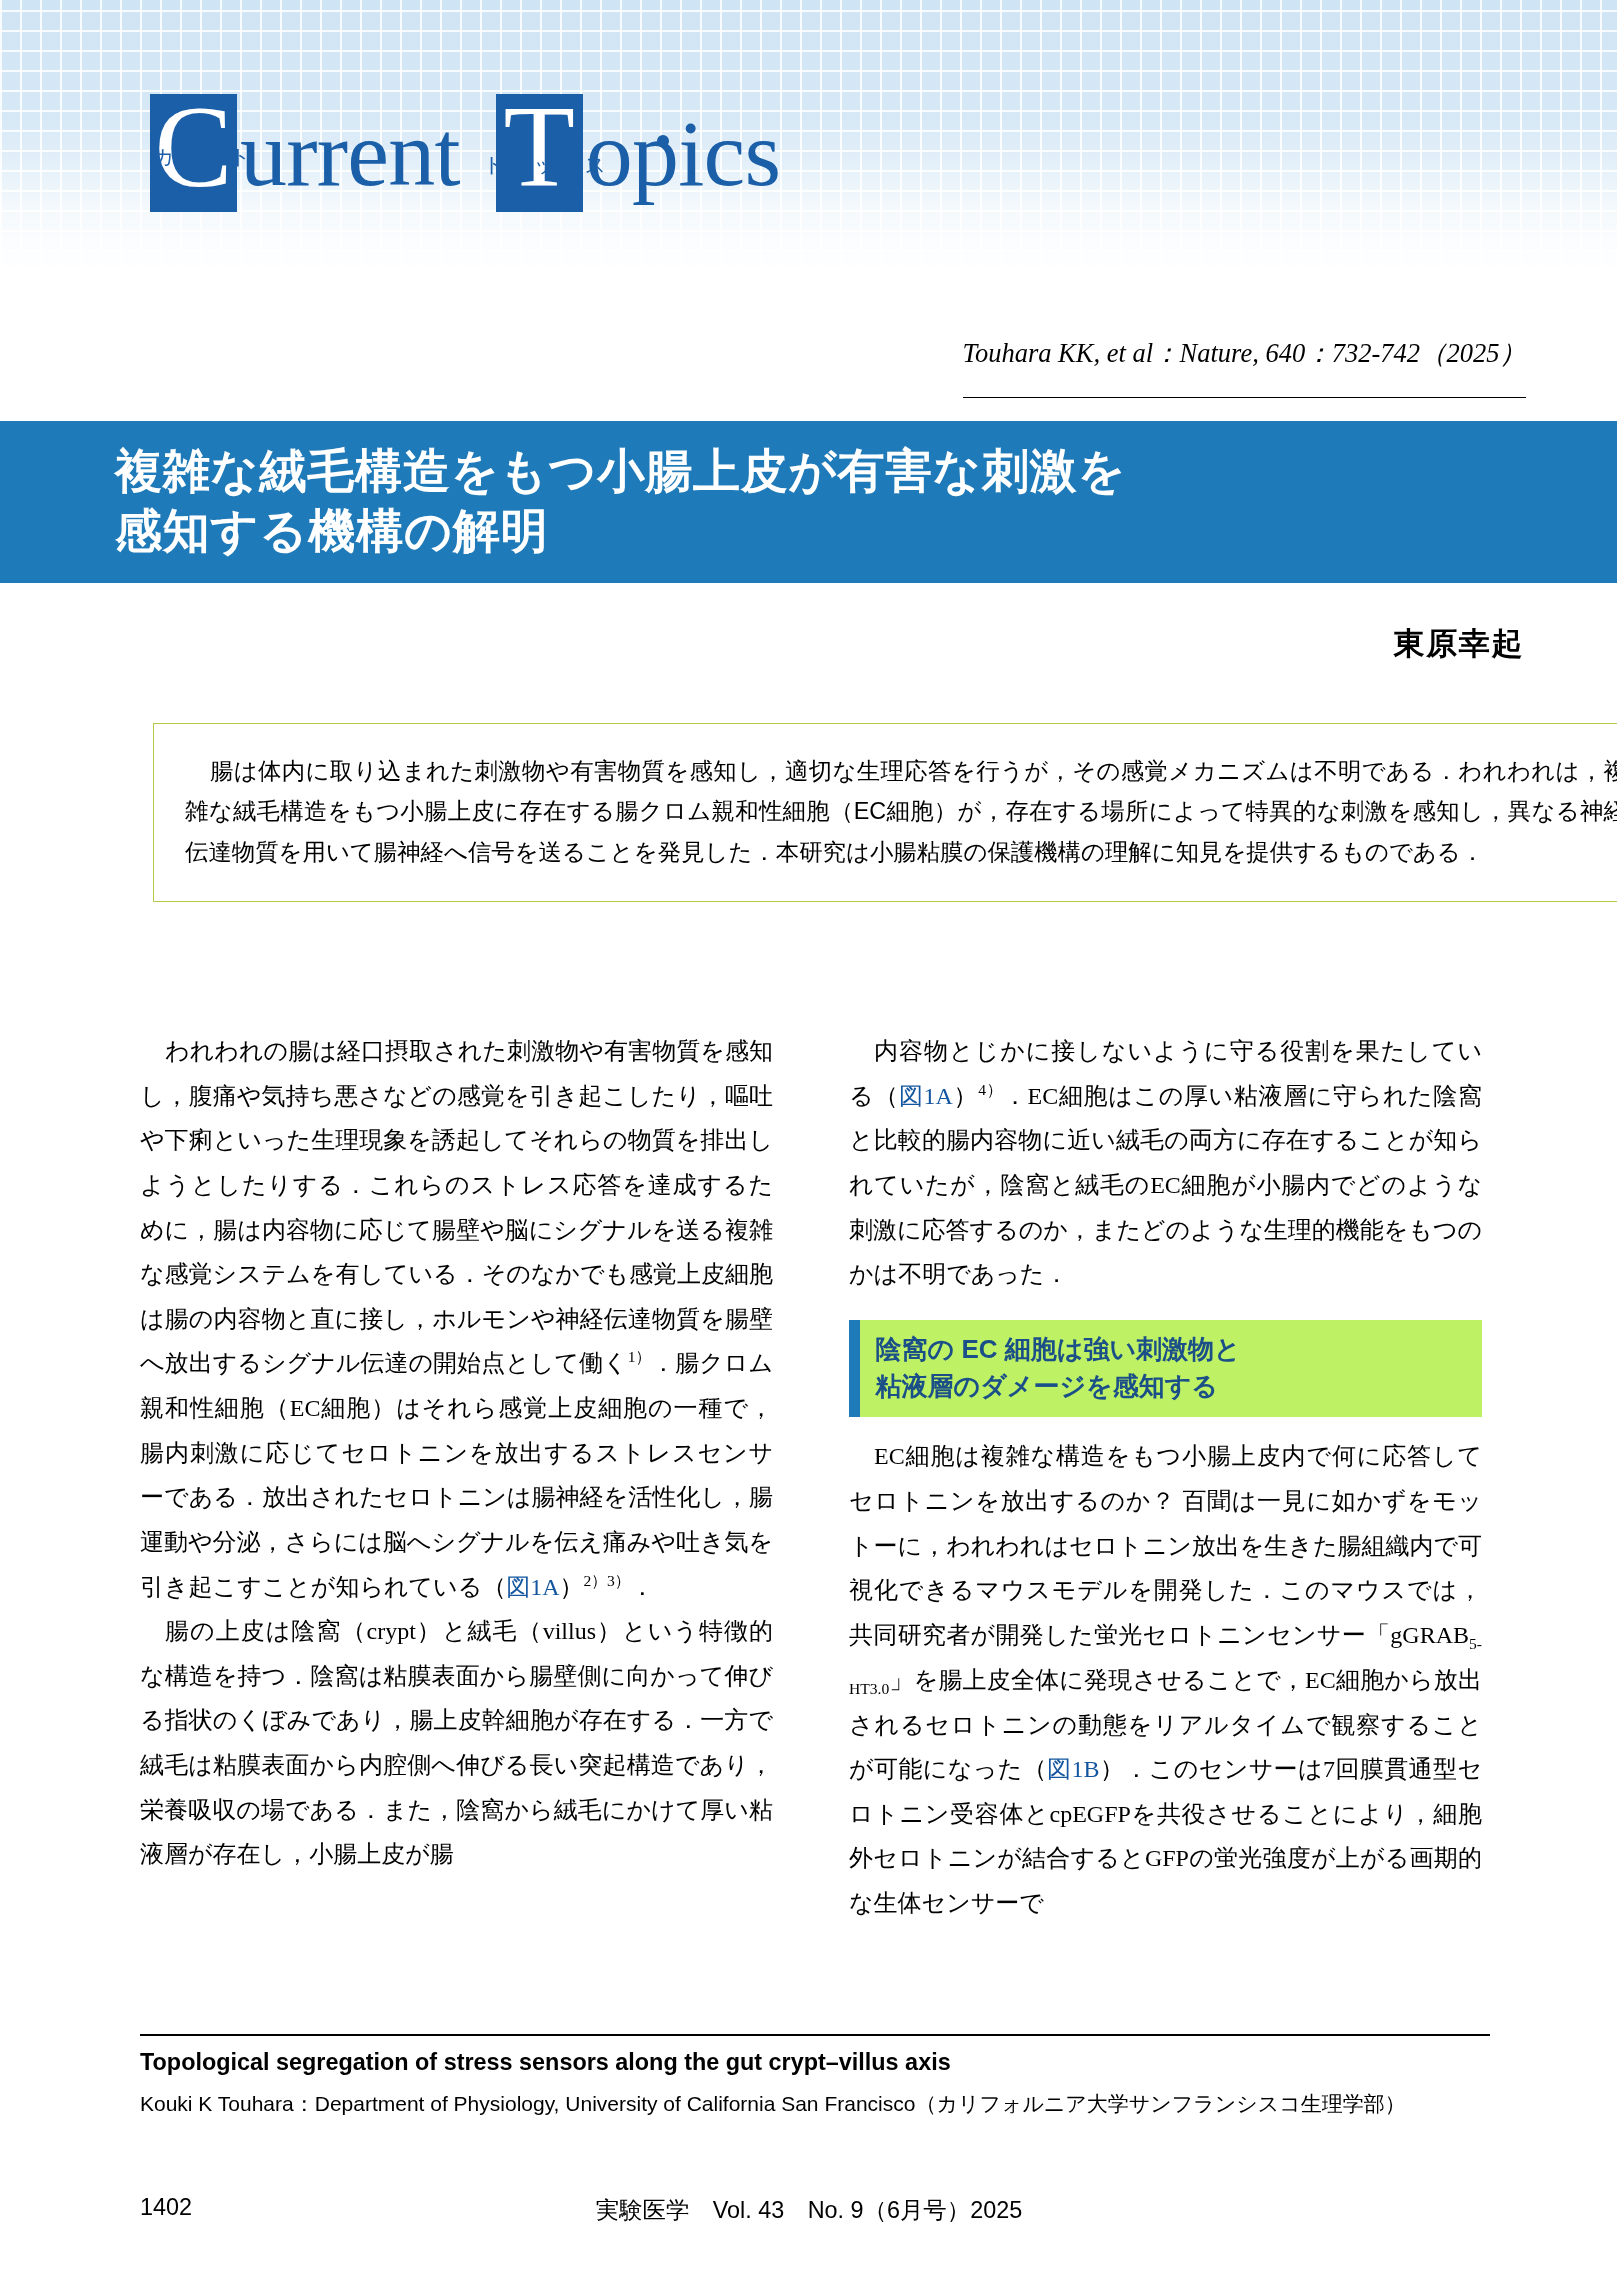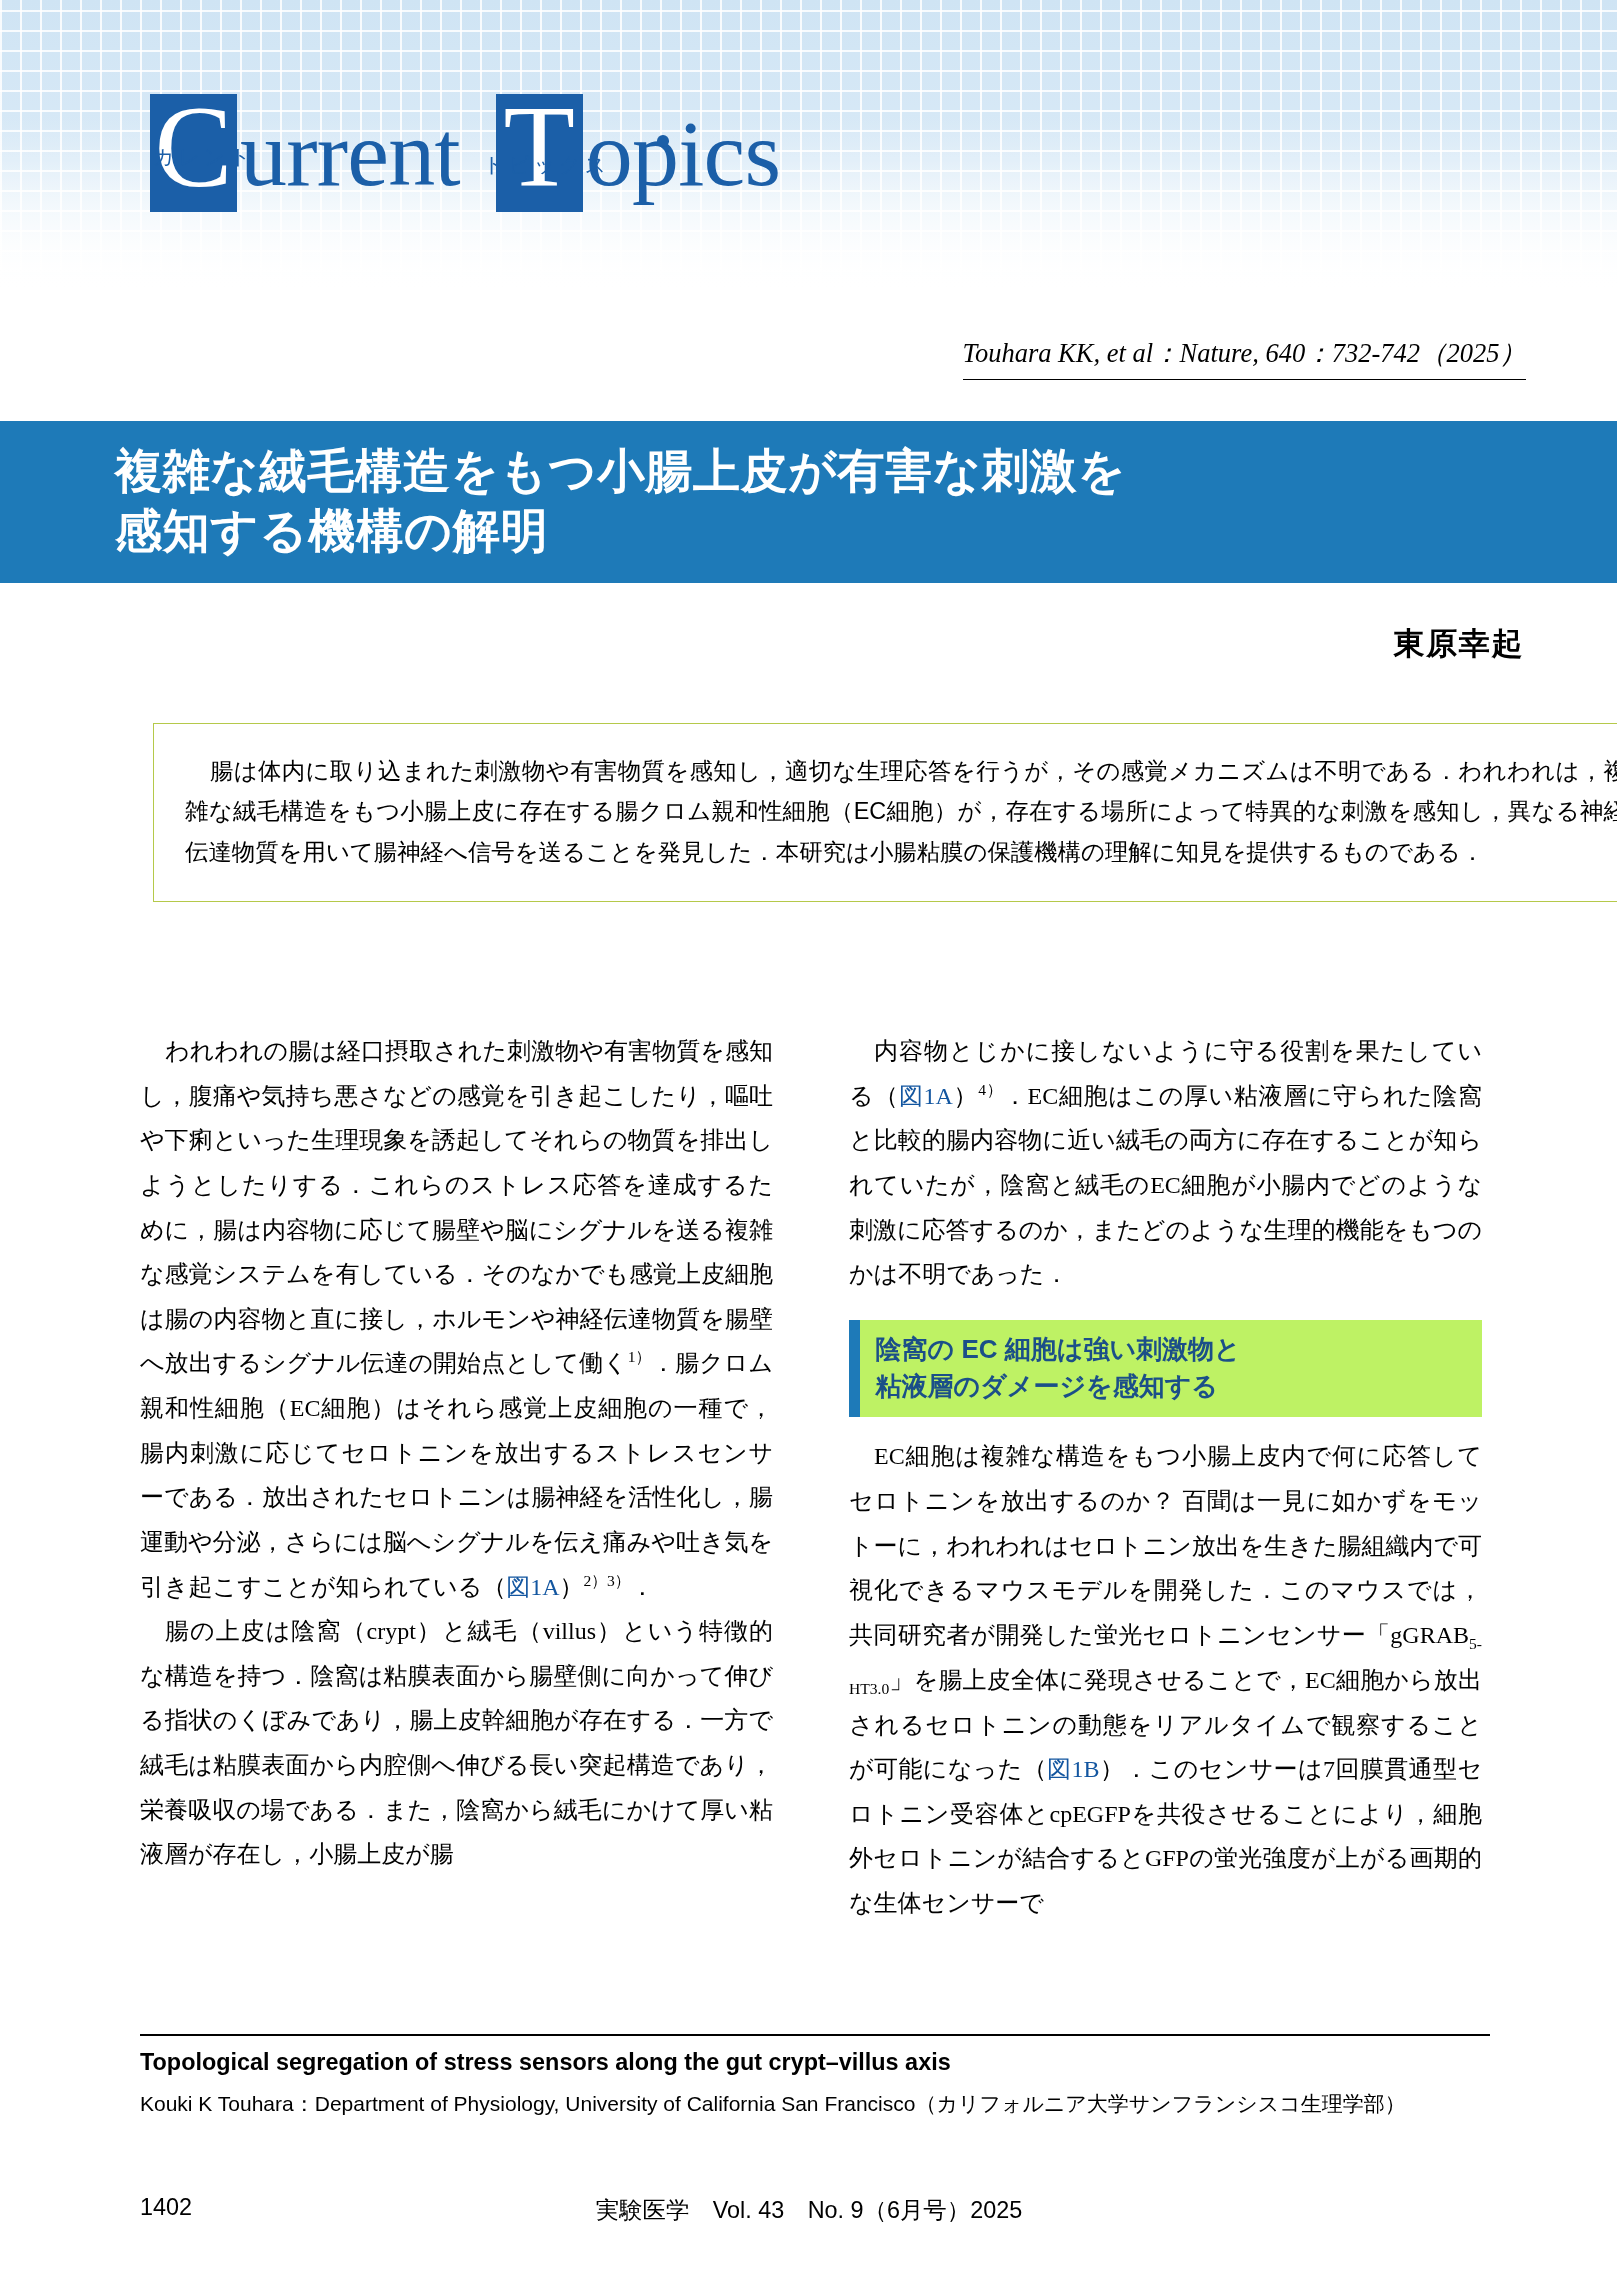--- a/index.html
+++ b/index.html
@@ -85,21 +85,21 @@
   
   .citation {
     position: absolute;
     right: 92px;
     top: 335px;
     font-family: "Liberation Serif", serif;
     font-style: italic;
     font-size: 26.5px;
     color: #000;
     border-bottom: 1.6px solid #000;
-    padding-bottom: 8px;
+    padding-bottom: 26px;
     white-space: nowrap;
   }
 
   
   .title-band {
     position: absolute;
     left: 0; top: 421px;
     width: 1618px;
     background: #1e7ab8;
     padding: 20px 0 22px 0;

